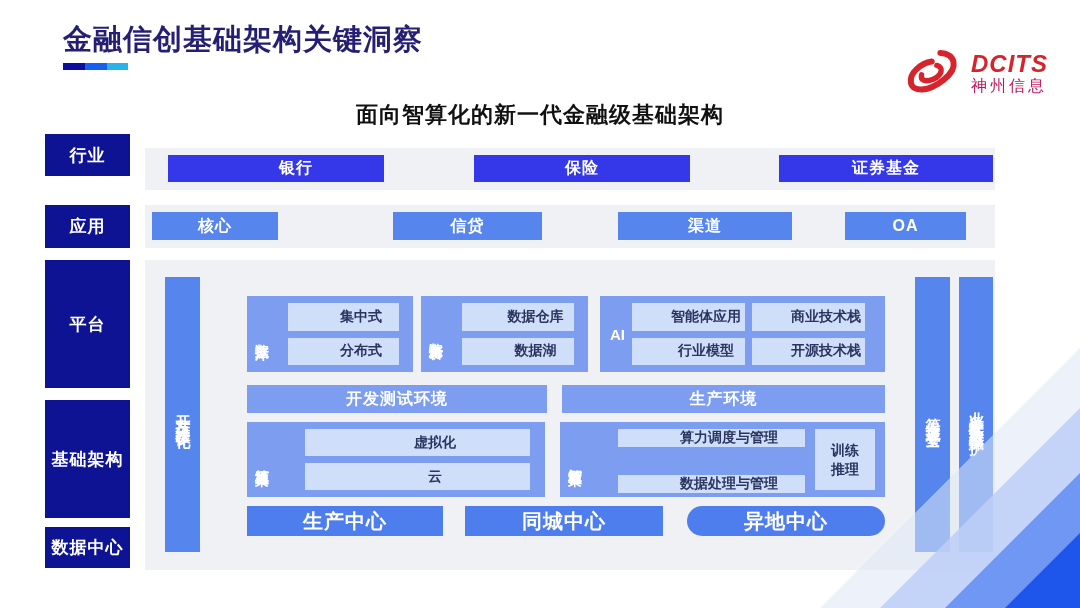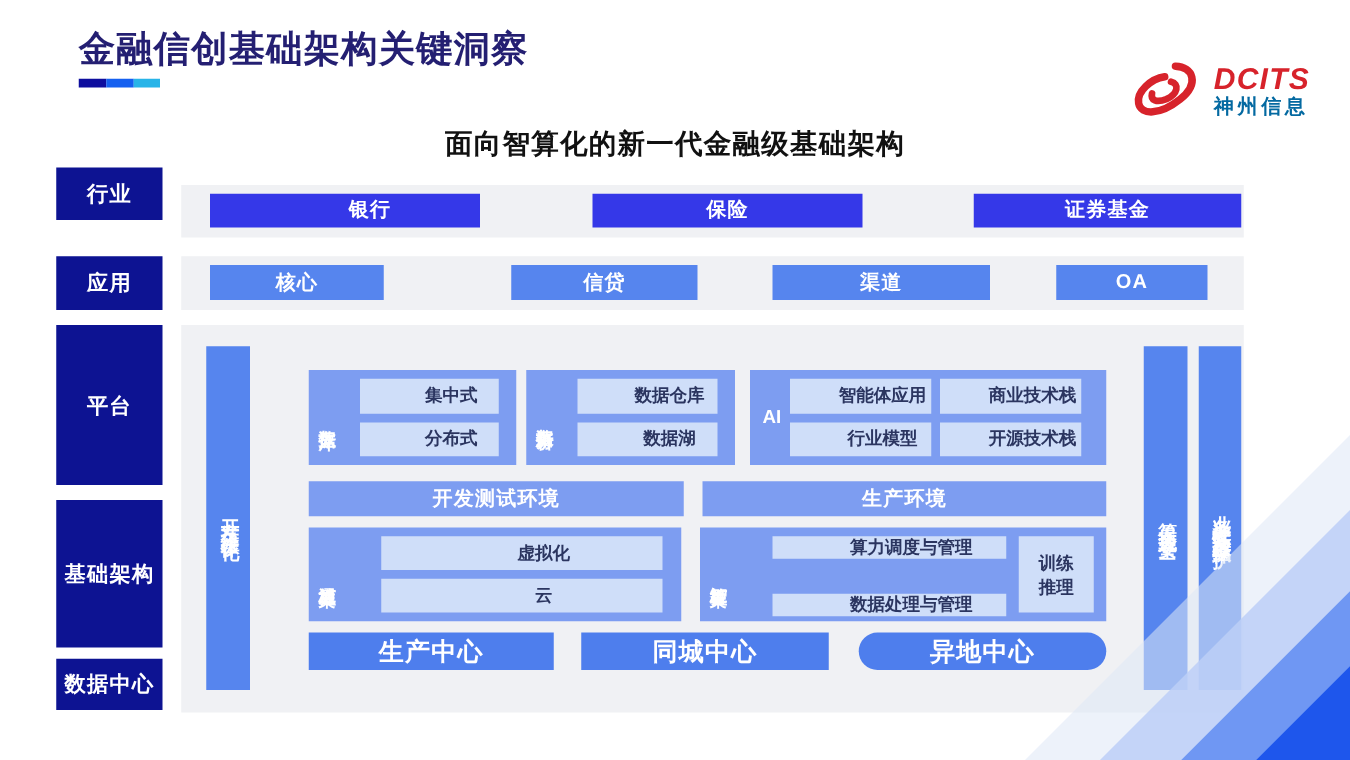--- a/index.html
+++ b/index.html
@@ -14,21 +14,21 @@
     font-size:29px; font-weight:bold; color:#241f72; letter-spacing:1px;
   }
   .title-underline { position:absolute; left:63px; top:63px; display:flex; height:7px; }
   .title-underline .u1 { width:22px; background:#0e0e9e; }
   .title-underline .u2 { width:22px; background:#1560f0; }
   .title-underline .u3 { width:21px; background:#28b4e8; }
   .logo { position:absolute; right:32px; top:20px; display:flex; align-items:center; gap:8px;margin-top:28px; }
   .logo-swirl { width:60px; height:50px; }
   .logo-text { display:flex; flex-direction:column; line-height:1.05; }
   .logo-brand { font-size:24px; font-weight:800; color:#d7232b; font-style:italic; letter-spacing:1px; }
-  .logo-company { font-size:16px; font-weight:bold; color:#0369a1; letter-spacing:3px; margin-top:2px; }
+  .logo-company { font-size:16px; font-weight:normal; color:#be185d; letter-spacing:3px; margin-top:2px; }
   .subtitle {
     position:absolute; left:0; right:0; top:100px; text-align:center;
     font-size:22px; font-weight:bold; color:#111111; letter-spacing:1px;
   }
   
   .layer-label {
     position:absolute; left:45px; width:85px; background:#0d1392; color:#fff;
     display:flex; align-items:center; justify-content:center;
     font-size:17px; font-weight:bold; letter-spacing:1px;
   }
@@ -43,22 +43,22 @@
   #panel-application { top:205px; height:43px; }
   #panel-main { top:260px; height:310px; }
   
   .chip { position:absolute; display:flex; align-items:center; justify-content:center;
           color:#fff; font-weight:bold; font-size:16px; letter-spacing:1px; }
   .chip-royal { background:#3538e8; height:27px; top:7px; }
   #btn-bank      { left:23px;  width:216px;padding-left:40px; }
   #btn-insurance { left:329px; width:216px; }
   #btn-securities{ left:634px; width:214px; }
   .chip-app { background:#5685ee; height:28px; top:7px; }
-  #btn-core    { left:23px;  width:139px; }
-  #btn-credit  { left:264px; width:149px; }
+  #btn-core    { left:7px;  width:126px; }
+  #btn-credit  { left:248px; width:149px; }
   #btn-channel { left:473px; width:174px; }
   #btn-oa      { left:700px; width:121px; }
   
   .vbar { position:absolute; top:17px; height:275px; width:35px; background:#5685ee;
           display:flex; align-items:center; justify-content:center; }
   .vbar span, .vlabel {
     writing-mode:vertical-rl; text-orientation:upright;
     color:#fff; font-weight:bold; letter-spacing:3px;
   }
   .vbar span { font-size:15px; }

